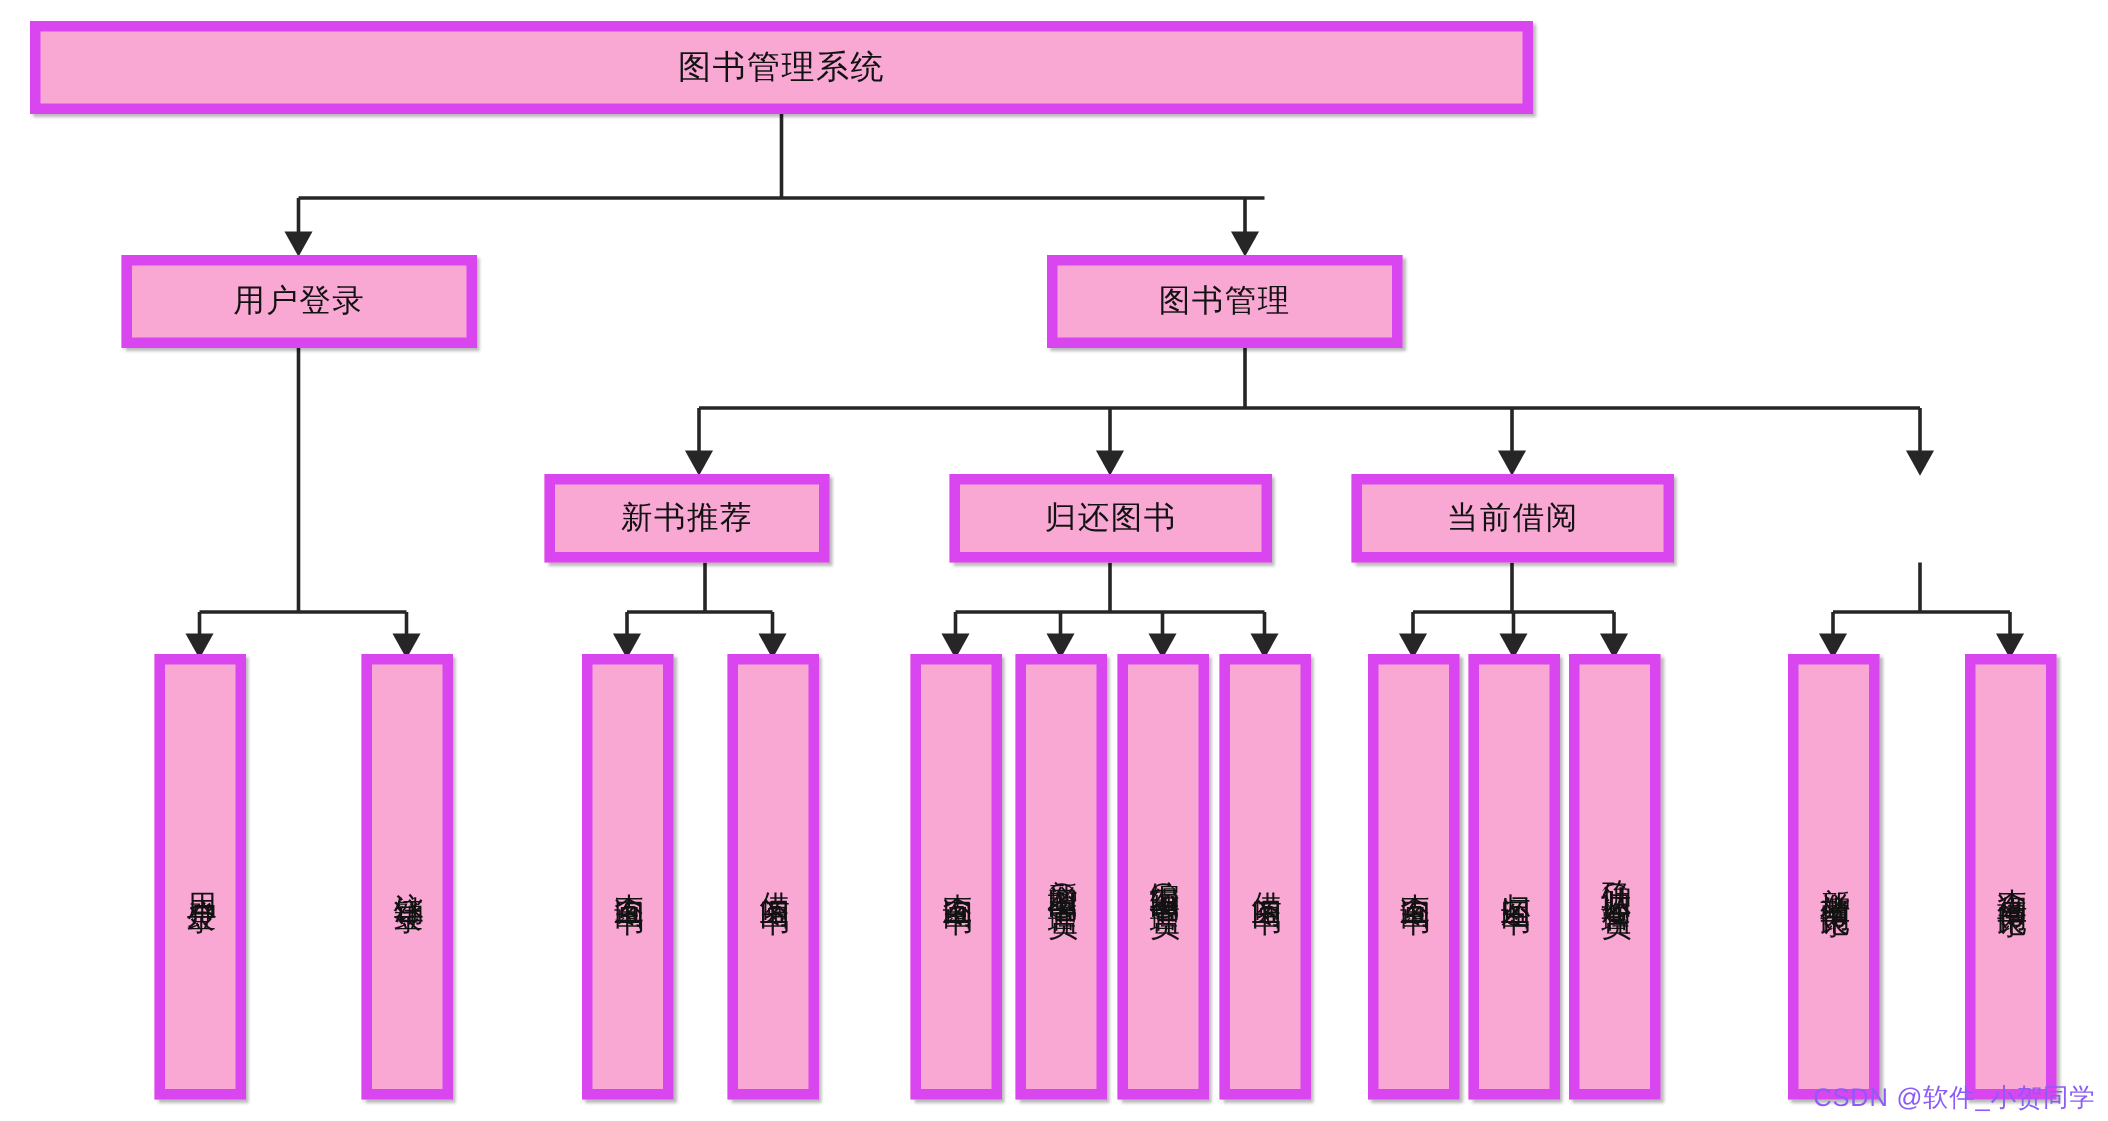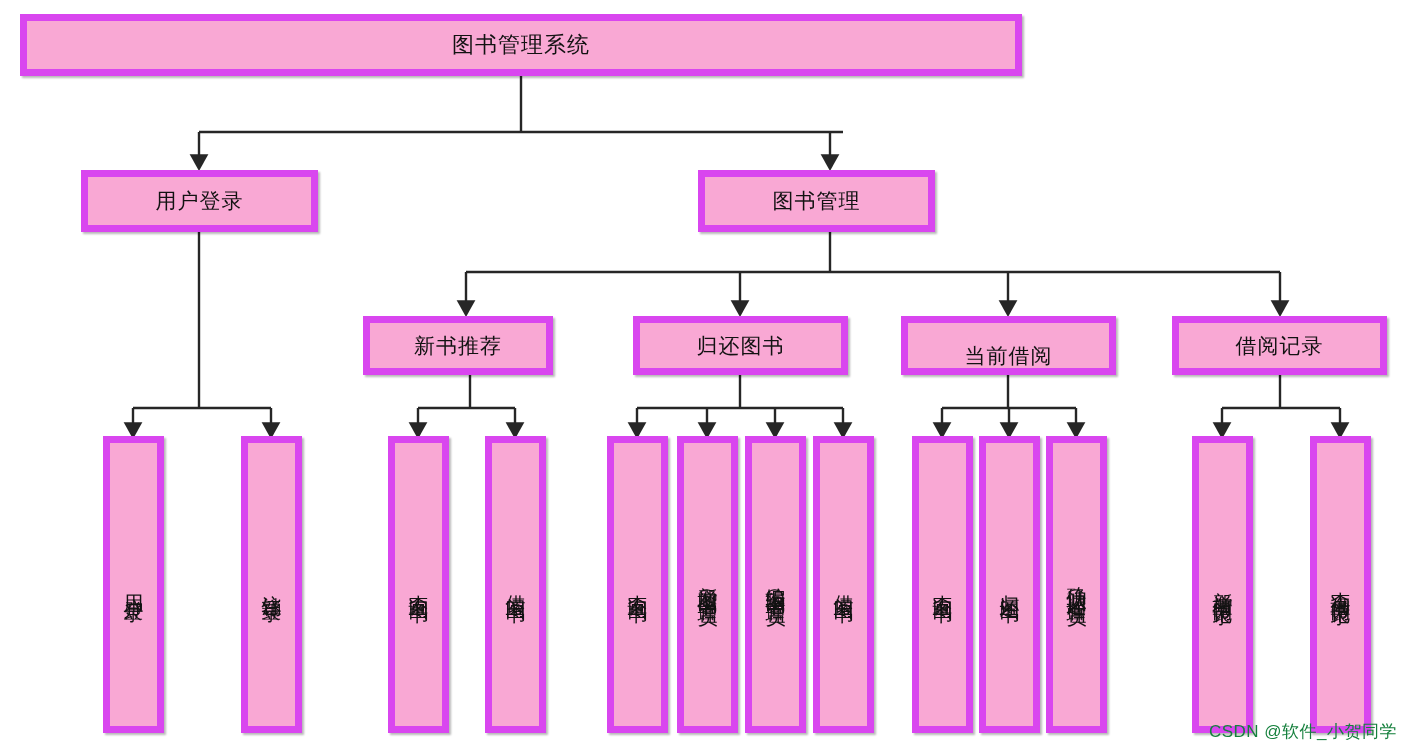--- a/index.html
+++ b/index.html
@@ -59,21 +59,21 @@
     justify-content: center;
   }
   .node .label {
     display: block;
   }
   #watermark {
     position: absolute;
     right: 8px;
     bottom: 4px;
     font-size: 17px;
-    color: #15803d;
+    color: #8b5cf6;
     letter-spacing: 0.5px;
     z-index: 5;
     white-space: nowrap;
     font-family: "Liberation Sans", "DejaVu Sans", sans-serif;
   }
 </style>
 </head>
 <body>
 
 <div id="diagram-root">
@@ -139,25 +139,22 @@
   <div class="node horiz" style="left:698px; top:170px; width:237px; height:62px;">
     <span class="label">图书管理</span>
   </div>
 
   <div class="node horiz" style="left:363px; top:316px; width:190px; height:59px;">
     <span class="label">新书推荐</span>
   </div>
   <div class="node horiz" style="left:633px; top:316px; width:215px; height:59px;">
     <span class="label">归还图书</span>
   </div>
-  <div class="node horiz" style="left:901px; top:316px; width:215px; height:59px;align-items:flex-end;">
+  <div class="node horiz" style="left:901px; top:316px; width:215px; height:59px;">
     <span class="label">当前借阅</span>
-  </div>
-  <div class="node horiz" style="left:1172px; top:316px; width:215px; height:59px;">
-    <span class="label">借阅记录</span>
   </div>
 
   <div class="node leaf" style="left:103px; top:436px; width:61px; height:297px;">
     <span class="label">用户登录</span>
   </div>
   <div class="node leaf" style="left:241px; top:436px; width:61px; height:297px;">
     <span class="label">注销登录</span>
   </div>
 
   <div class="node leaf" style="left:388px; top:436px; width:61px; height:297px;">

